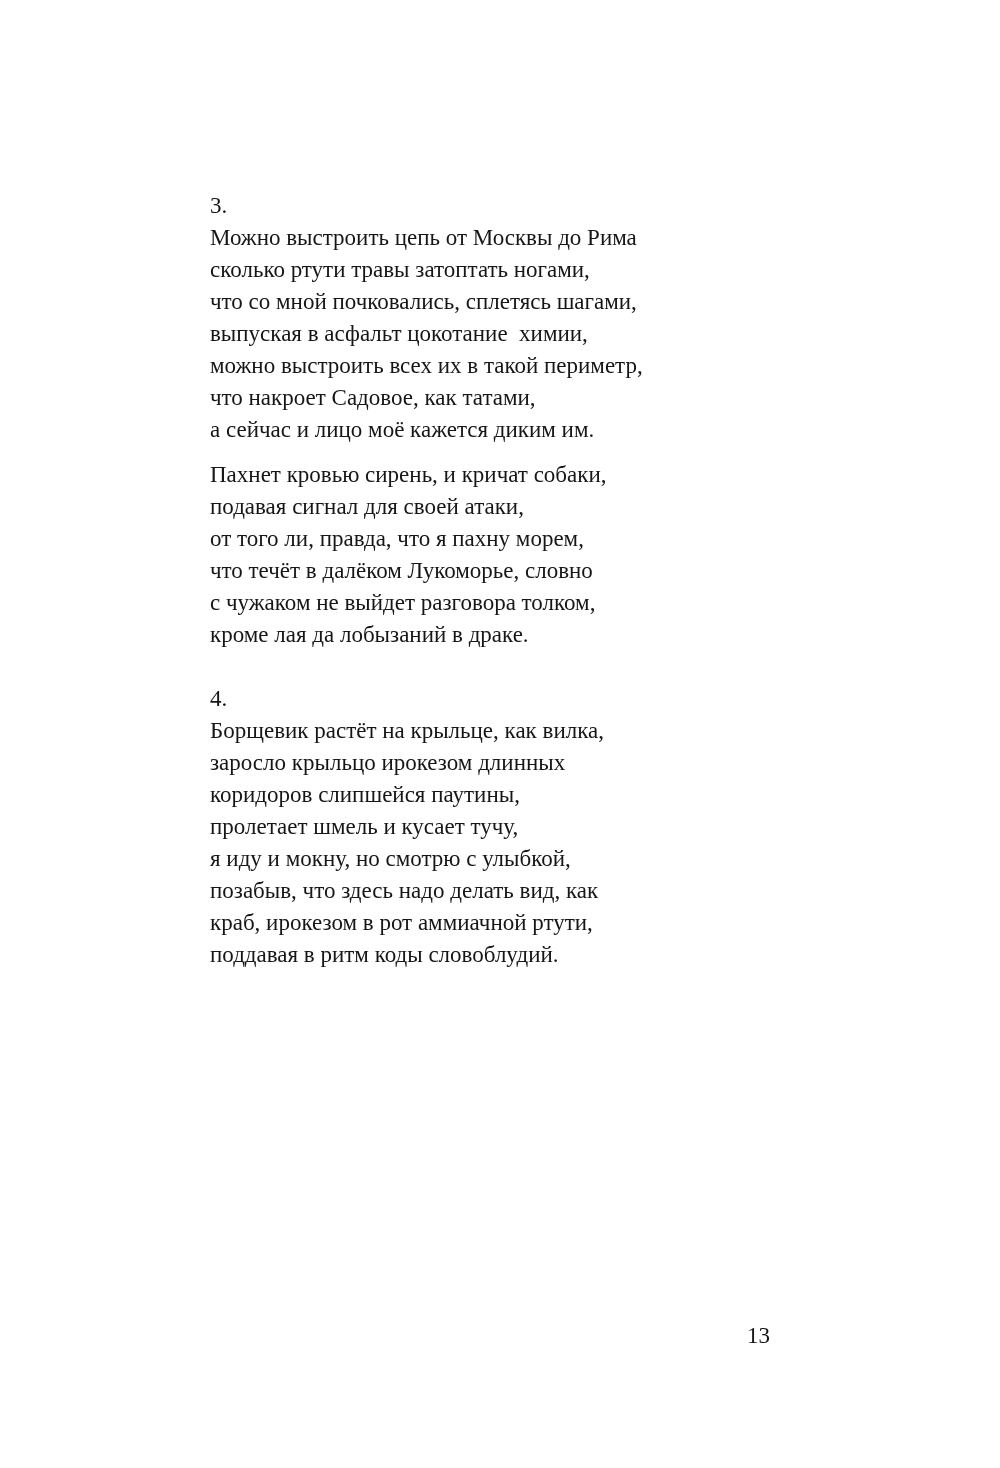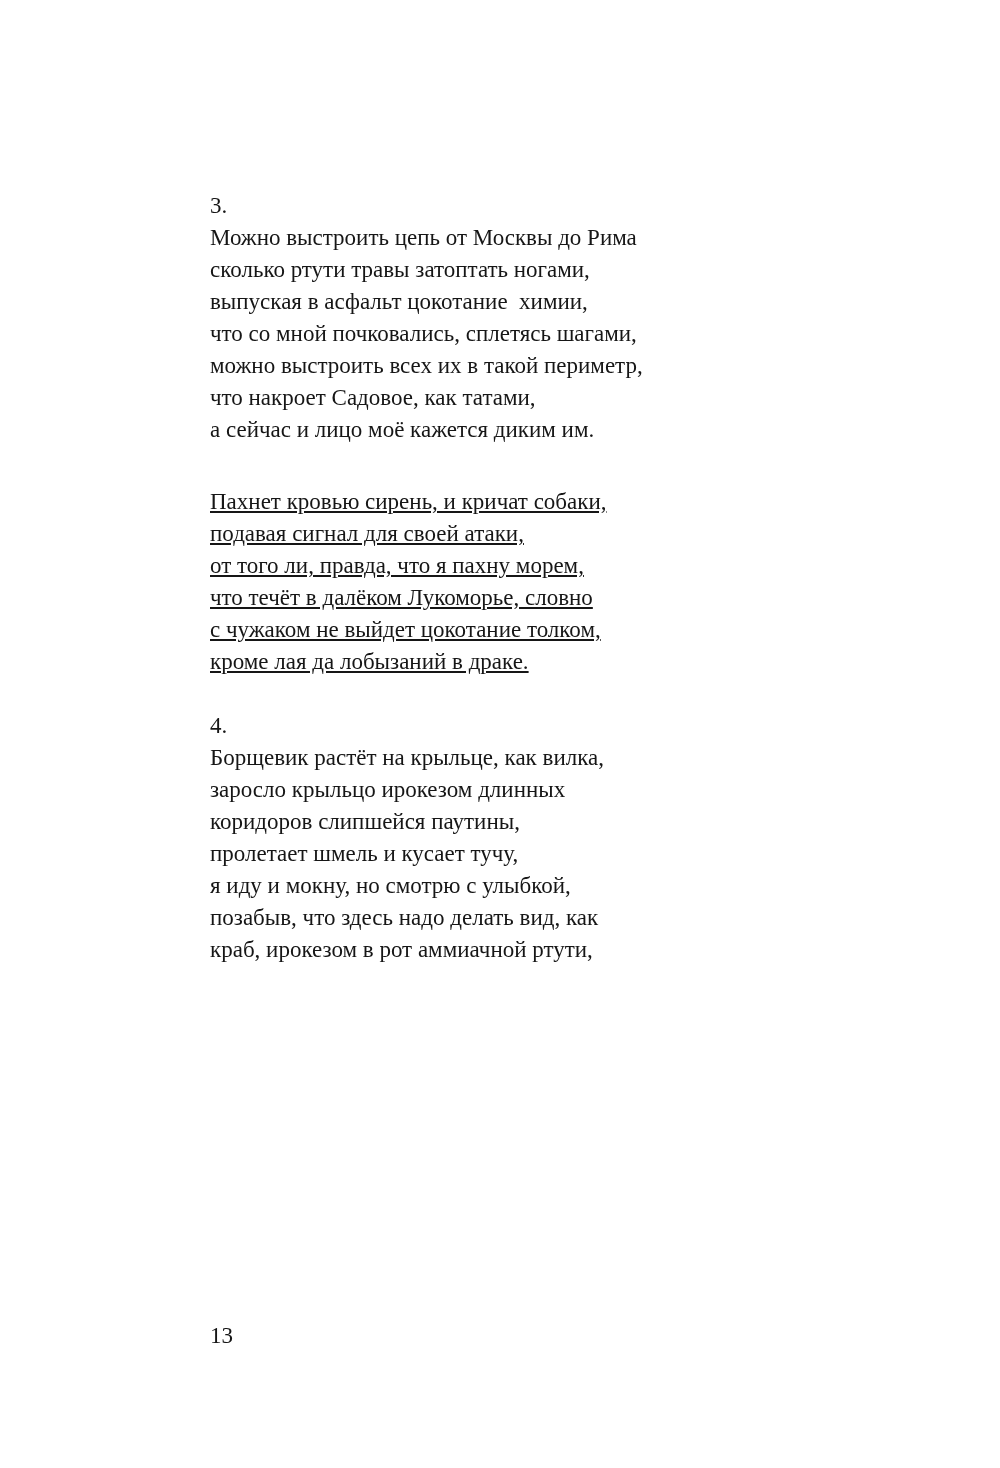--- a/index.html
+++ b/index.html
@@ -25,74 +25,74 @@
     line-height: 32px;
   }
   .line, .section-number {
     white-space: pre-wrap;
     min-height: 32px;
   }
   .section + .section {
     margin-top: 32px;
   }
   .stanza + .stanza {
-    margin-top: 40px;
-    text-decoration: underline;
+    margin-top: 13px;
   }
   .page-footer {
     position: absolute;
     left: 210px;
     top: 1320px;
     width: 560px;
-    text-align: left;
+    text-align: right;
     font-size: 23px;
     line-height: 32px;
   }
 </style>
 </head>
 <body>
 
 <div class="page">
 
   <main class="poem">
 
     <div class="section">
       <div class="section-number">3.</div>
 
       <div class="stanza">
         <div class="line">Можно выстроить цепь от Москвы до Рима</div>
         <div class="line">сколько ртути травы затоптать ногами,</div>
+        <div class="line">что со мной почковались, сплетясь шагами,</div>
         <div class="line">выпуская в асфальт цокотание  химии,</div>
-        <div class="line">что со мной почковались, сплетясь шагами,</div>
         <div class="line">можно выстроить всех их в такой периметр,</div>
         <div class="line">что накроет Садовое, как татами,</div>
         <div class="line">а сейчас и лицо моё кажется диким им.</div>
       </div>
 
       <div class="stanza">
         <div class="line">Пахнет кровью сирень, и кричат собаки,</div>
         <div class="line">подавая сигнал для своей атаки,</div>
         <div class="line">от того ли, правда, что я пахну морем,</div>
         <div class="line">что течёт в далёком Лукоморье, словно</div>
-        <div class="line">с чужаком не выйдет цокотание толком,</div>
+        <div class="line">с чужаком не выйдет разговора толком,</div>
         <div class="line">кроме лая да лобызаний в драке.</div>
       </div>
     </div>
 
     <div class="section">
       <div class="section-number">4.</div>
 
       <div class="stanza">
         <div class="line">Борщевик растёт на крыльце, как вилка,</div>
         <div class="line">заросло крыльцо ирокезом длинных</div>
         <div class="line">коридоров слипшейся паутины,</div>
         <div class="line">пролетает шмель и кусает тучу,</div>
         <div class="line">я иду и мокну, но смотрю с улыбкой,</div>
         <div class="line">позабыв, что здесь надо делать вид, как</div>
         <div class="line">краб, ирокезом в рот аммиачной ртути,</div>
+        <div class="line">поддавая в ритм коды словоблудий.</div>
       </div>
     </div>
 
   </main>
 
   <footer class="page-footer">
     <span>13</span>
   </footer>
 
 </div>

